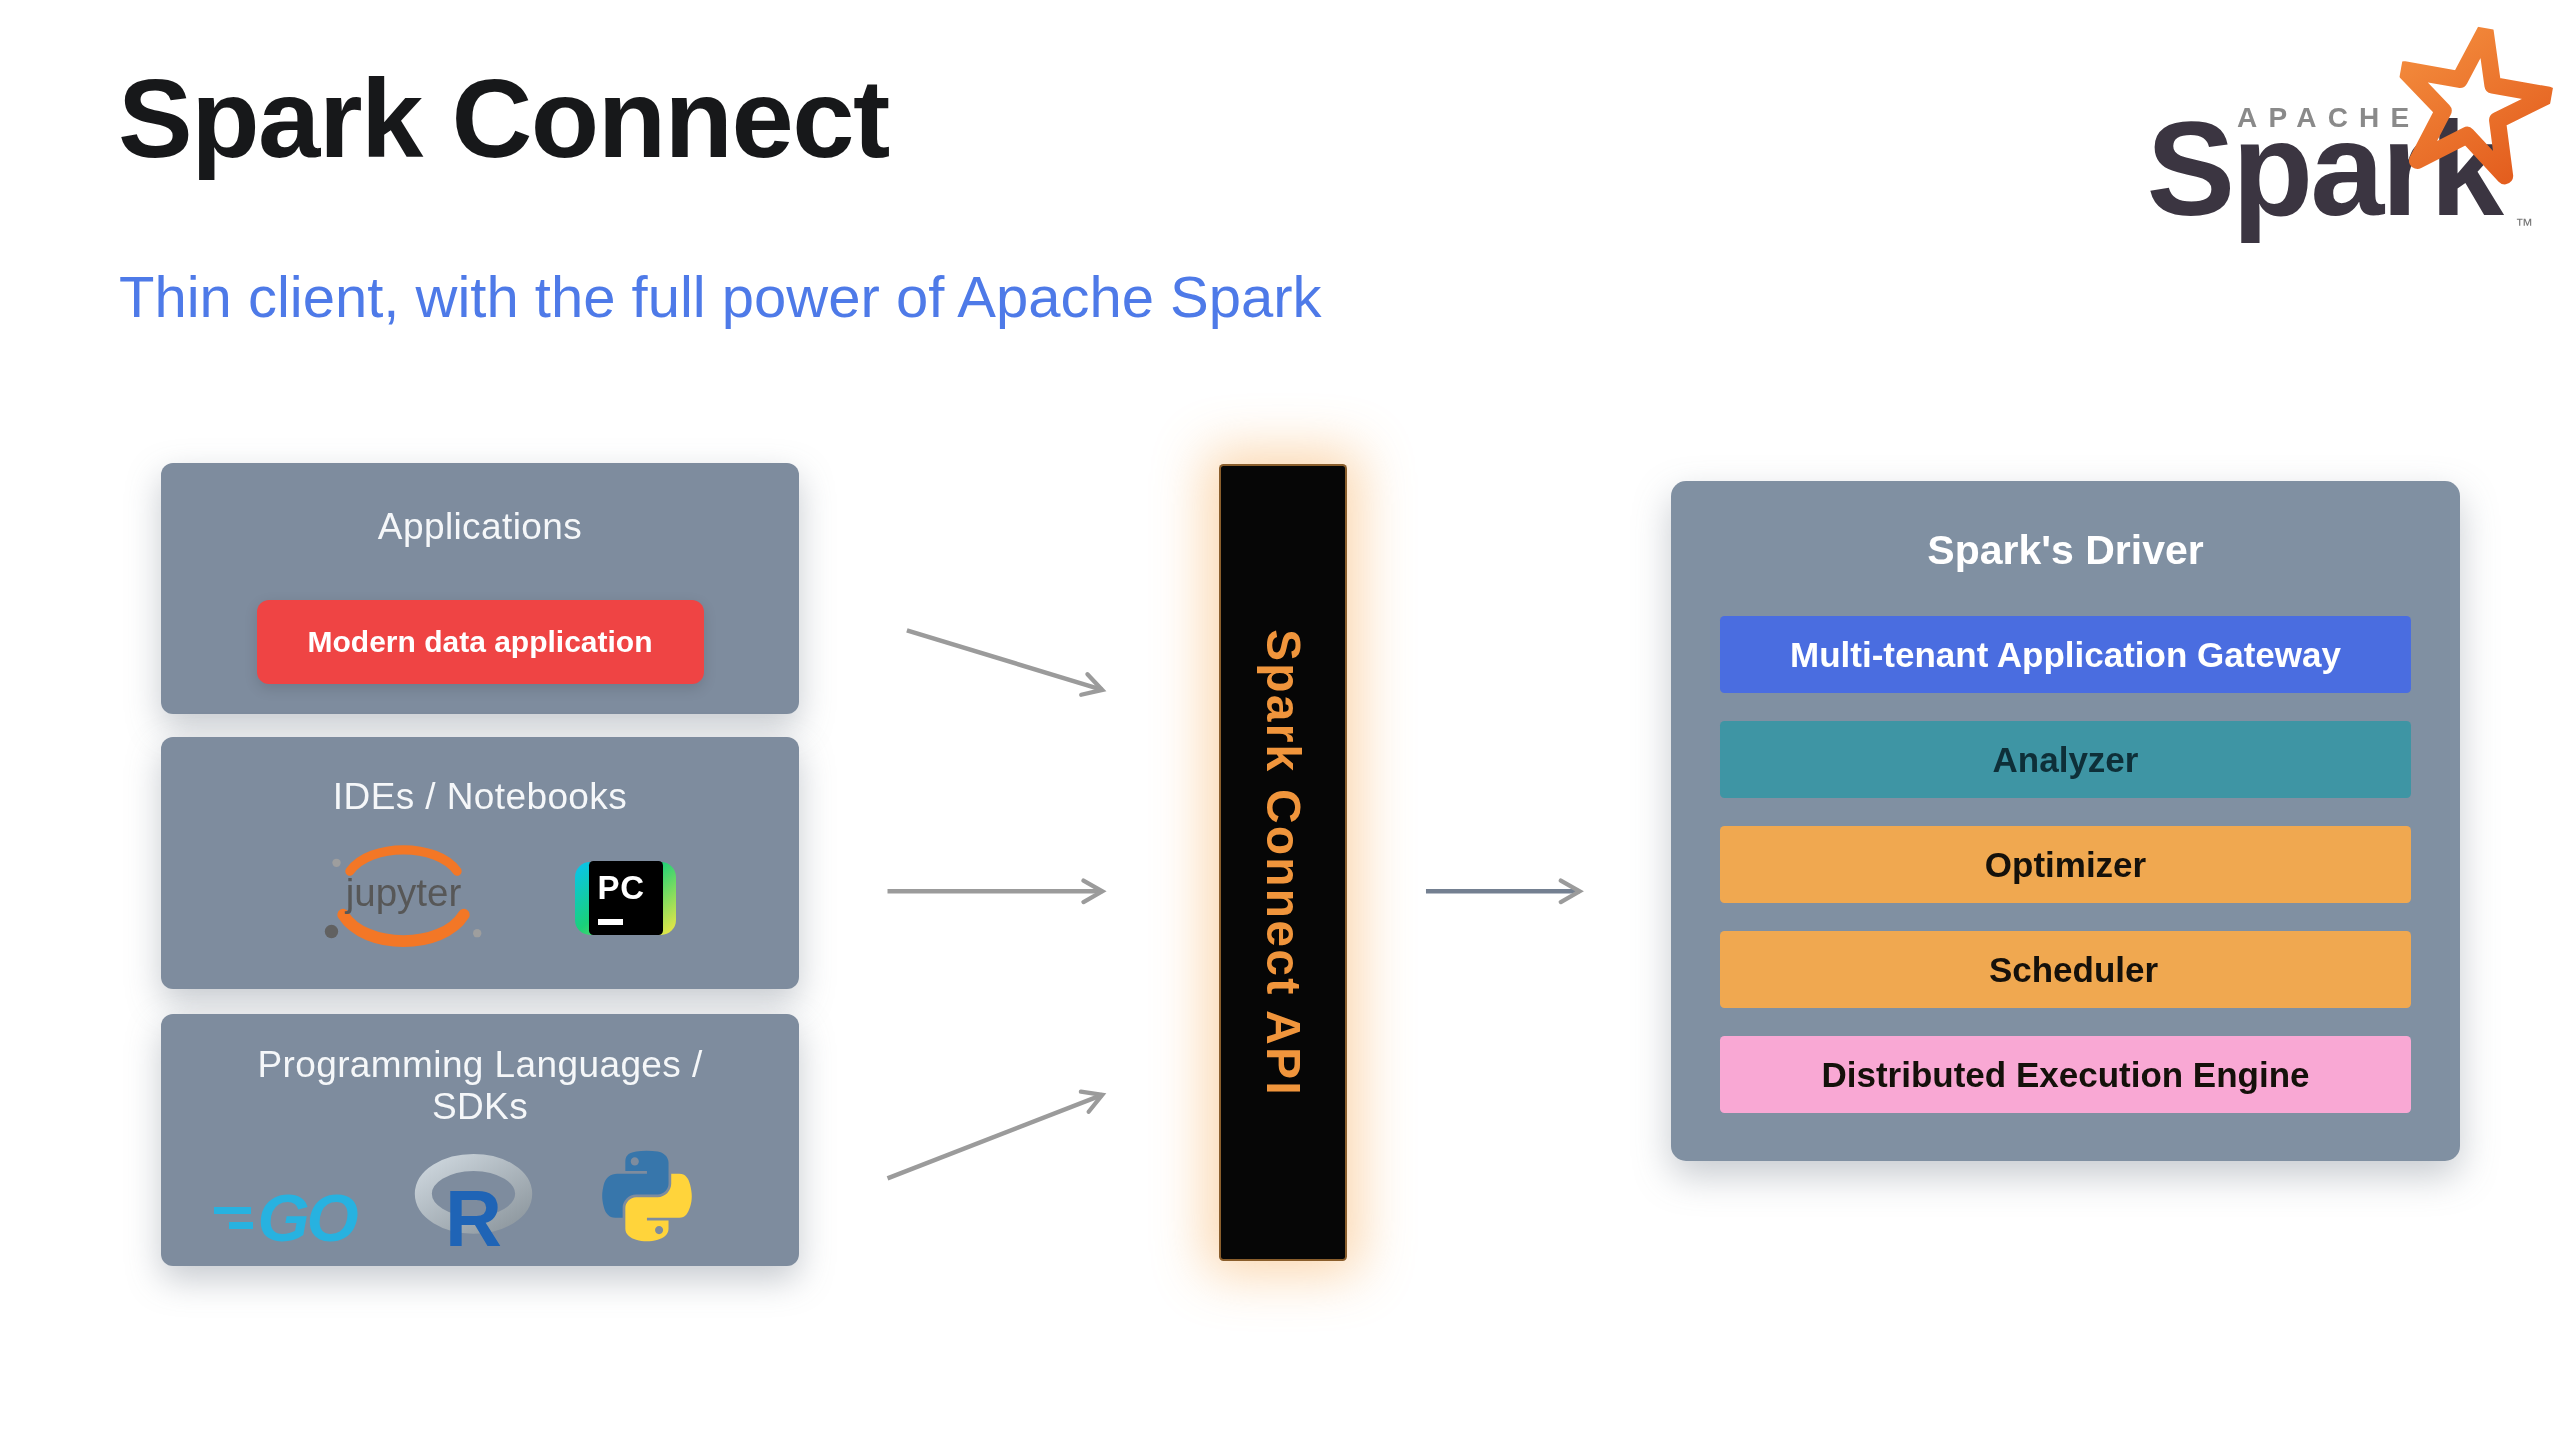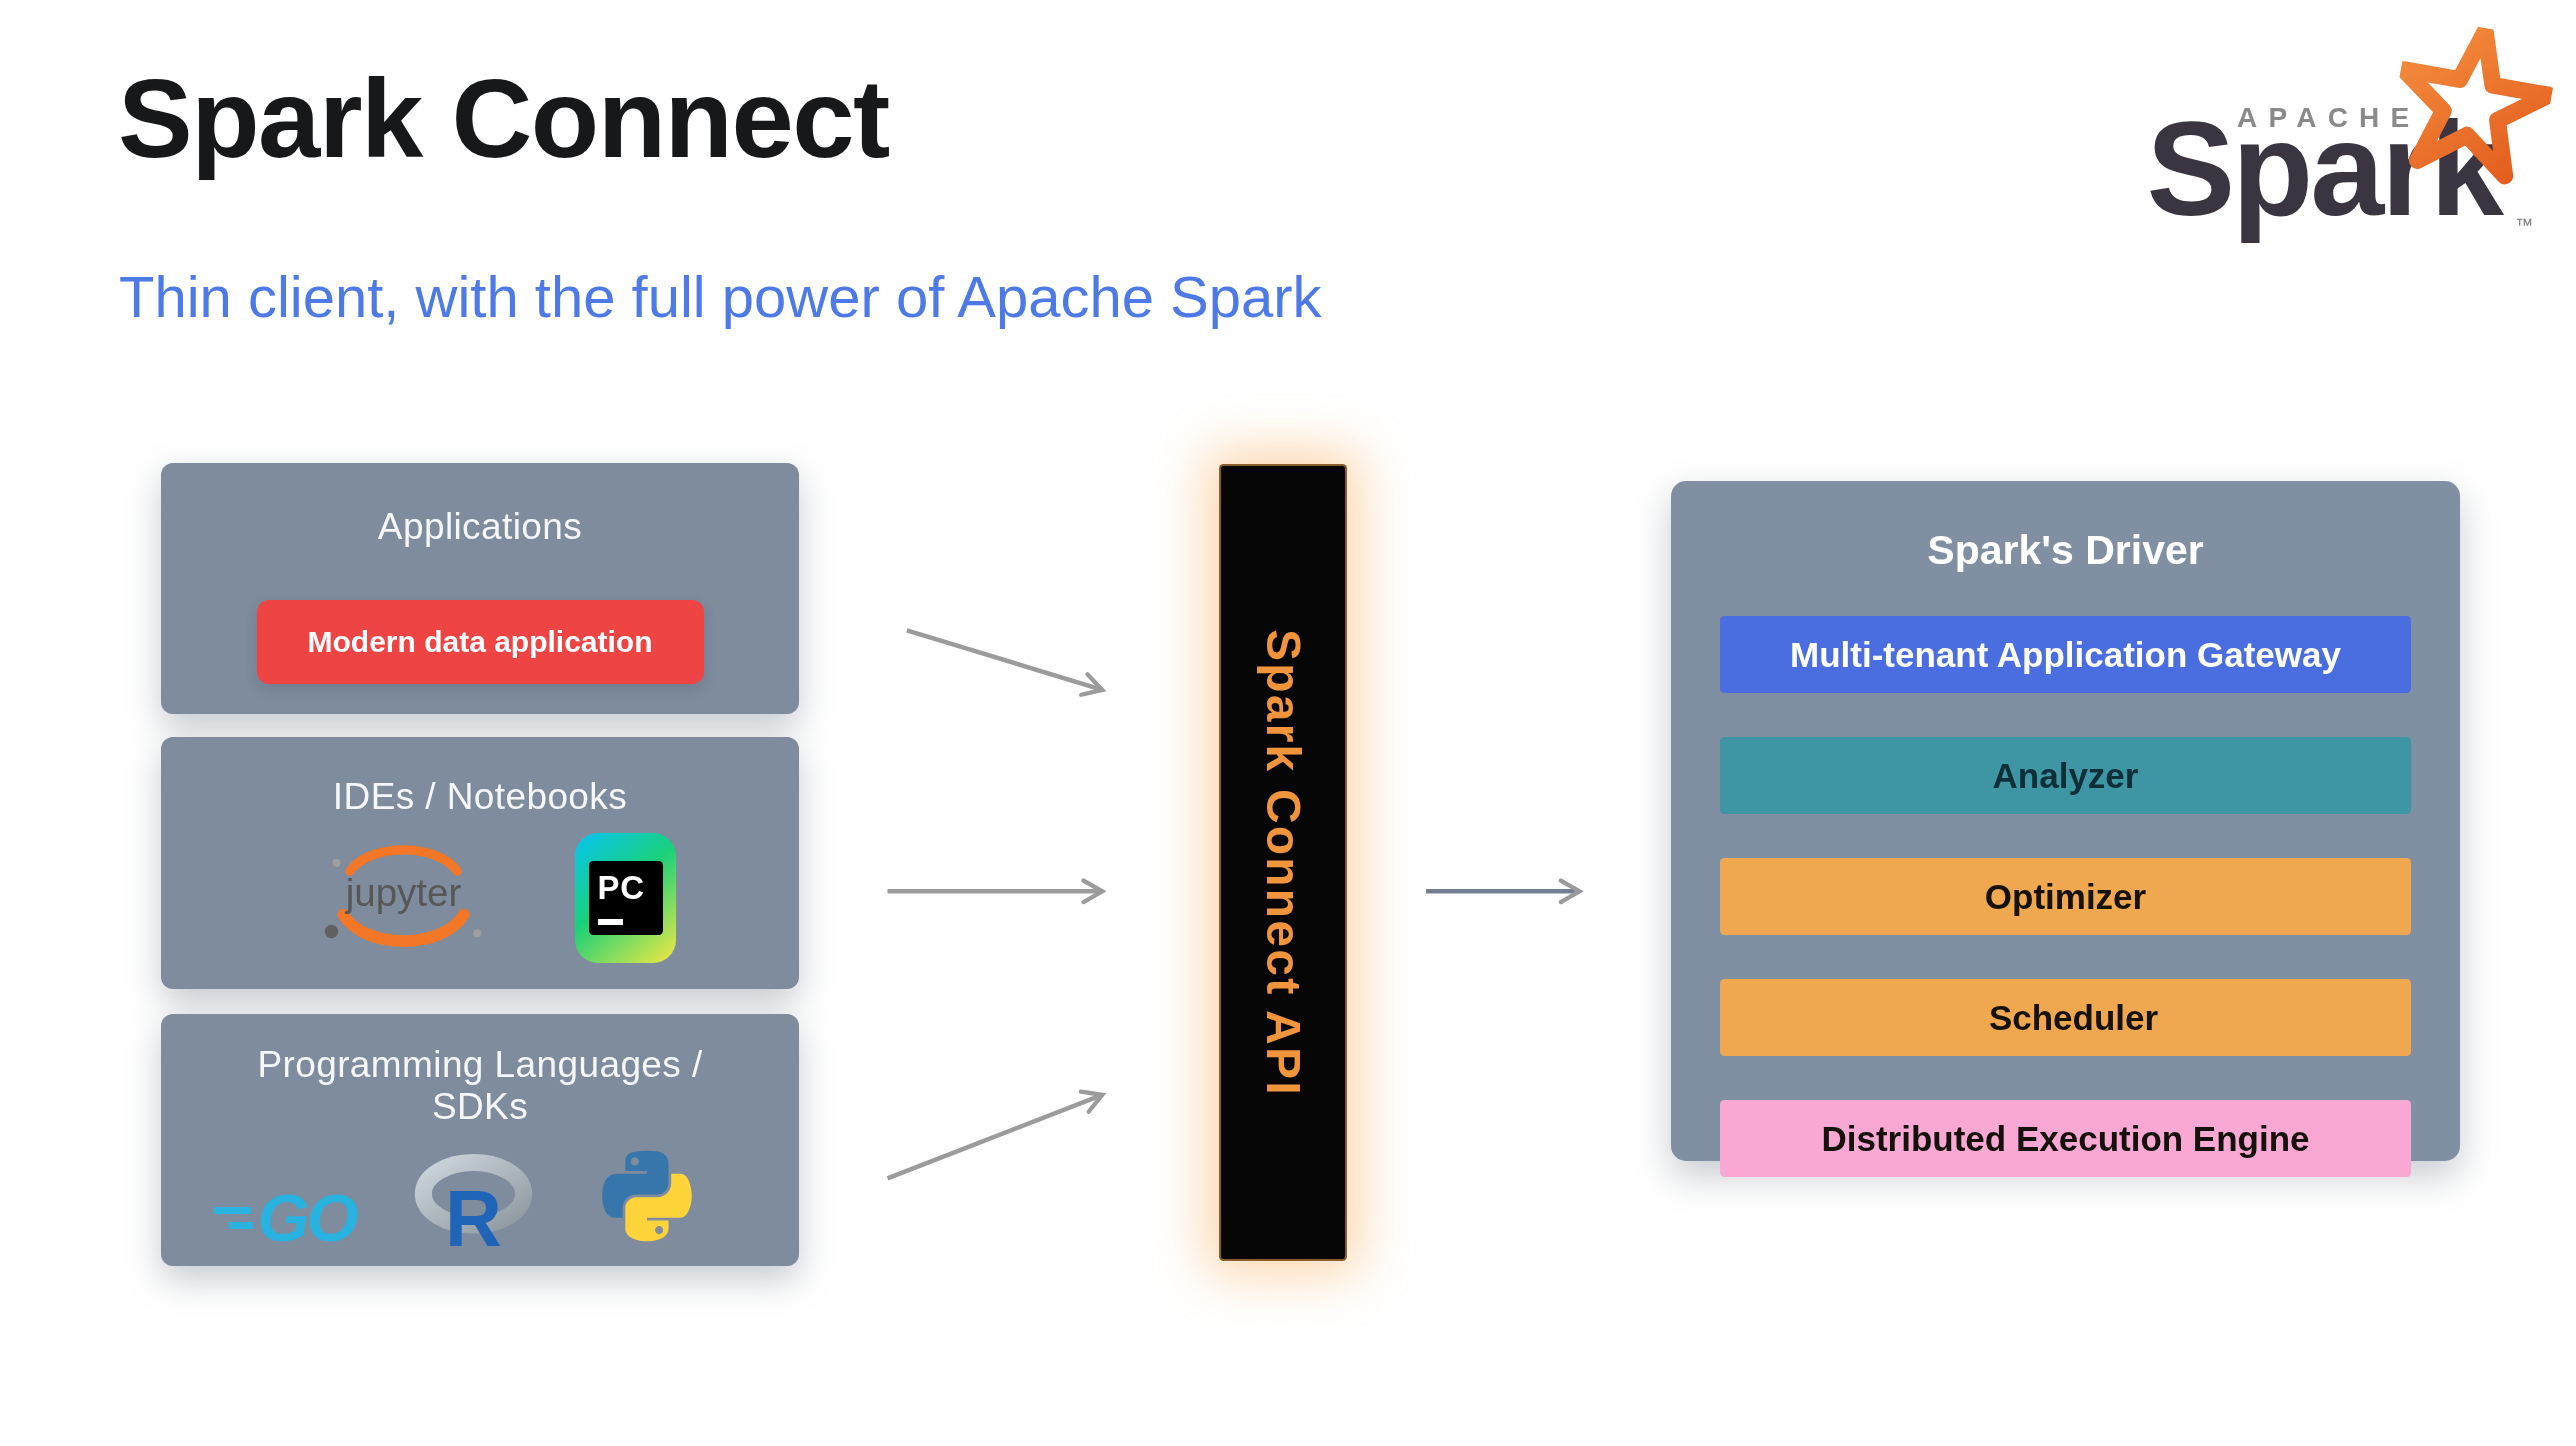--- a/index.html
+++ b/index.html
@@ -52,21 +52,21 @@
     box-shadow:0 4.5px 13.4px rgba(0,0,0,.12);
   }
 
   .logo-row { display:flex; justify-content:center; align-items:center; gap:52px; margin-top:21px; }
   #box-ides .logo-row { margin-top:13.4px; }
 
   
   .jupyter-logo { width:239px; height:134px; }
   
   .pycharm-logo {
-    width:101px; height:130px; border-radius:23px;
+    width:101px; height:73px; border-radius:15px;
     background:linear-gradient(140deg,#07c3f2 0%,#1ad179 45%,#f4e843 100%);
     display:flex; align-items:center; justify-content:center;
   }
   .pycharm-inner {
     position:relative; width:74px; height:74px; background:#000; border-radius:4.5px;
   }
   .pycharm-inner .pc-text {
     position:absolute; top:7.5px; left:9px; color:#fff; font-size:33px; font-weight:800; letter-spacing:0.7px;
   }
   .pycharm-inner .pc-underscore {
@@ -97,21 +97,21 @@
   
   .driver-box {
     position:absolute; left:1671px; top:481px; width:789px; height:680px;
     background:#8090a2; border-radius:15px; padding:0 49px;
     box-shadow:0 15px 37px rgba(95,105,120,.35);
   }
   .driver-title {
     margin-top:46px; text-align:center;
     font-size:41px; font-weight:600; color:#ffffff;
   }
-  .driver-rows { margin-top:42px; display:flex; flex-direction:column; gap:44px; }
+  .driver-rows { margin-top:42px; display:flex; flex-direction:column; gap:28px; }
   .driver-row {
     height:77px; border-radius:4.5px;
     display:flex; align-items:center; justify-content:center;
     font-size:35px; font-weight:600;
   }
 
   
   .arrows { position:absolute; left:0; top:0; width:2576px; height:1447px; pointer-events:none; }
 </style>
 </head>

